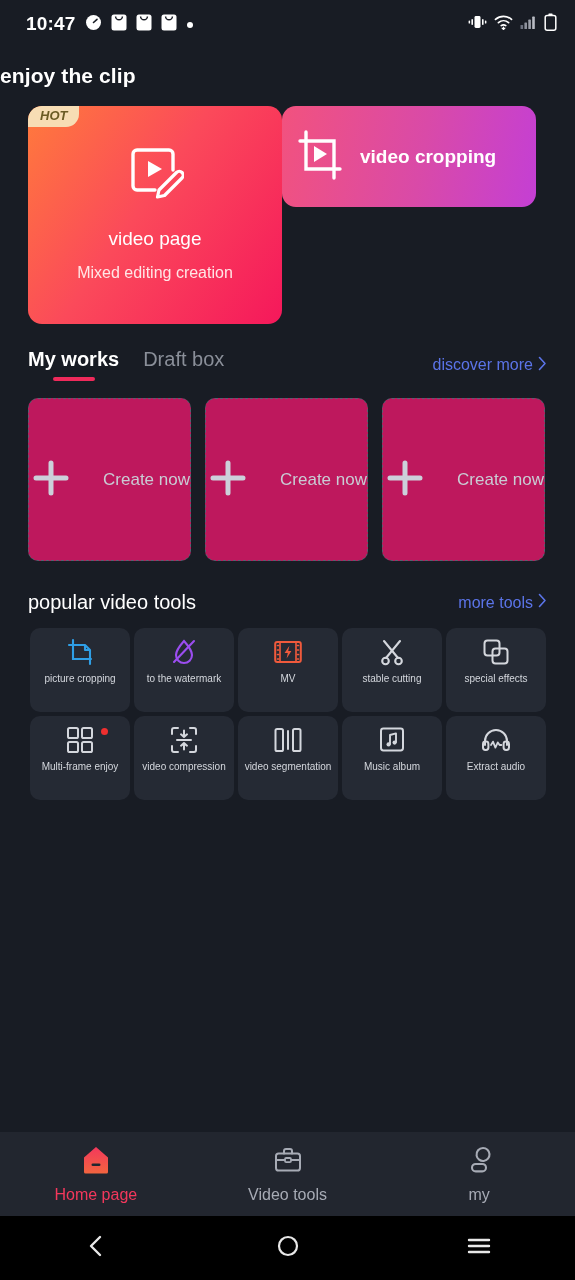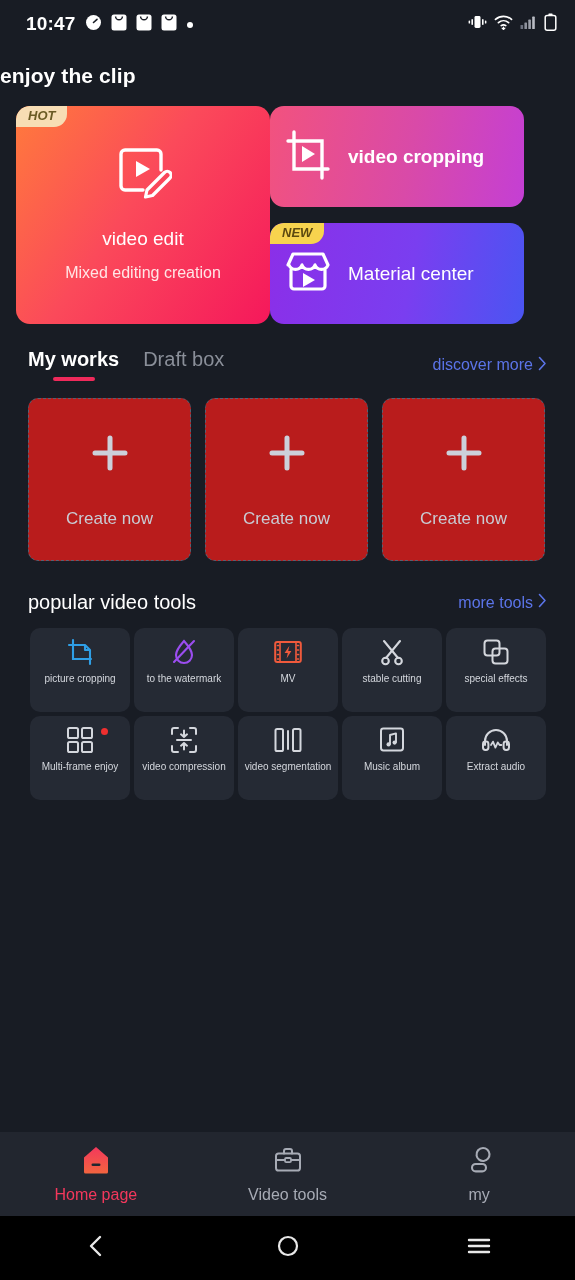--- a/index.html
+++ b/index.html
@@ -28,21 +28,21 @@
   
   .app-header {
     height:56px;
     display:flex; align-items:center; justify-content:flex-start;
   }
   .app-title { font-size:21px; font-weight:bold; color:#fff; letter-spacing:.1px; }
 
   
   .hero {
     display:flex;
-    padding:0 16px;
+    padding:0 28px;
     margin-top:2px;
   }
   .hero-main {
     width:254px; height:218px;
     border-radius:14px;
     background:linear-gradient(125deg,#ff7a3c 0%,#fb4a5a 45%,#f5185b 100%);
     position:relative;
     overflow:hidden;
     display:flex; flex-direction:column; align-items:center;
   }
@@ -108,24 +108,24 @@
   
   .works {
     display:flex; gap:14px;
     padding:0 28px;
     margin-top:14px;
   }
   .work-card {
     width:163px; height:163px;
     border:1px dashed #5a6070;
     border-radius:10px;
-    display:flex; flex-direction:column;
+    display:flex; flex-direction:row;
     align-items:center; justify-content:center;
     gap:30px;
-    background:#b91c1c;
+    background:#be185d;
   }
   .work-label { font-size:17px; color:#c9ccd4; }
 
   
   .tools-head {
     display:flex; align-items:center;
     padding:0 28px;
     margin-top:30px;
   }
   .tools-title { font-size:20px; font-weight:normal; color:#fff; flex:1; }
@@ -262,48 +262,37 @@
 
   <div class="hero-main">
     <div class="badge badge-hot">HOT</div>
     <div class="big-icon">
       <svg width="58" height="58" viewBox="0 0 58 58">
         <path d="M47 26 V10 a4 4 0 0 0 -4 -4 H11 a4 4 0 0 0 -4 4 v32 a4 4 0 0 0 4 4 h18" fill="none" stroke="#fff" stroke-width="3.4" stroke-linecap="round"></path>
         <path d="M22 17 L36 25 L22 33 Z" fill="#fff"></path>
         <path d="M50.5 28.5 L33 46 l-1.5 7 7 -1.5 L56 34 a3.6 3.6 0 0 0 -5.5 -5.5 Z" fill="none" stroke="#fff" stroke-width="3.2" stroke-linejoin="round"></path>
       </svg>
     </div>
-    <div class="h-title">video edit</div>
+    <div class="h-title">video page</div>
     <div class="h-sub">Mixed editing creation</div>
   </div>
 
   <div class="hero-side">
 
     <div class="hero-small hero-crop">
       <div class="s-icon">
         <svg width="52" height="52" viewBox="0 0 52 52">
           <path d="M12 3 V40 H46" fill="none" stroke="#fff" stroke-width="3.4" stroke-linecap="round"></path>
           <path d="M6 12 H40 V49" fill="none" stroke="#fff" stroke-width="3.4" stroke-linecap="round"></path>
           <path d="M20 17 L33 25 L20 33 Z" fill="#fff"></path>
         </svg>
       </div>
       <div class="s-label">video cropping</div>
     </div>
 
-    <div class="hero-small hero-mat">
-      <div class="badge badge-new">NEW</div>
-      <div class="s-icon">
-        <svg width="52" height="52" viewBox="0 0 52 52">
-          <path d="M6 19 L11 8 h30 l5 11 a7 7 0 0 1 -13 0 a7 7 0 0 1 -13 0 a7 7 0 0 1 -13 0 Z" fill="none" stroke="#fff" stroke-width="3.2" stroke-linejoin="round"></path>
-          <path d="M9 24 v16 a3 3 0 0 0 3 3 h28 a3 3 0 0 0 3 -3 V24" fill="none" stroke="#fff" stroke-width="3.2" stroke-linecap="round"></path>
-          <path d="M21 27 L33 34 L21 41 Z" fill="#fff"></path>
-        </svg>
-      </div>
-      <div class="s-label">Material center</div>
-    </div>
 
   </div>
 </div>
 
 <div class="section-row">
   <div class="tabs">
     <div class="tab active">
       <span class="tab-label">My works</span>
     </div>
     <div class="tab">

